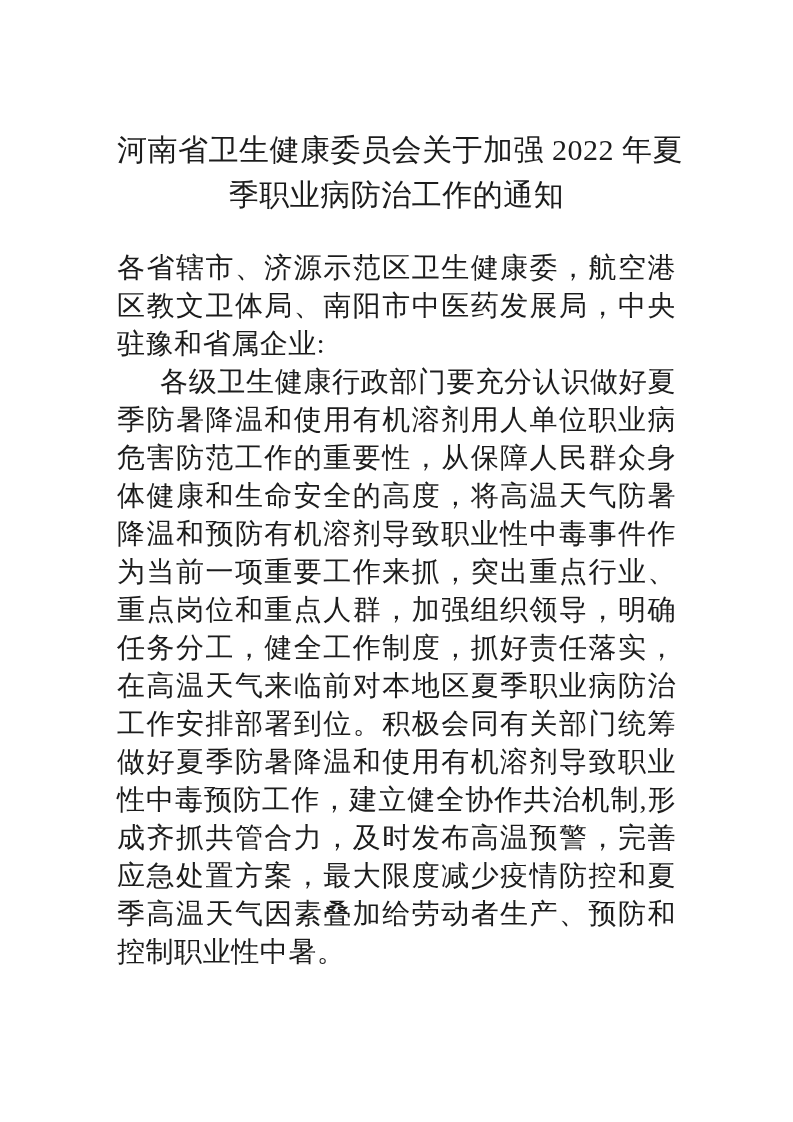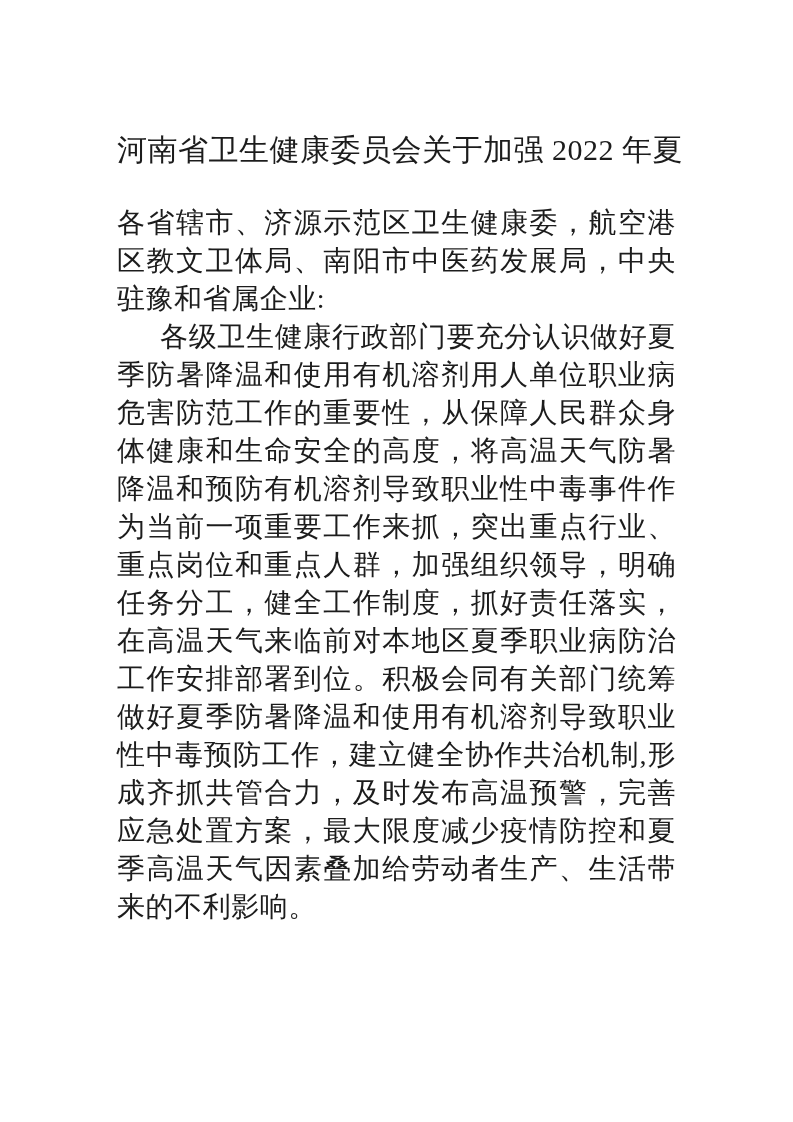--- a/index.html
+++ b/index.html
@@ -52,20 +52,21 @@
     text-indent: 43px;
     white-space: nowrap;
   }
 </style>
 </head>
 <body>
 
 <div class="page">
   <h1 class="title">
     <span class="title-line">河南省卫生健康委员会关于加强 2022 年夏</span>
+    <span class="title-line">季职业病防治工作的通知</span>
   </h1>
 
   <p class="para">各省辖市、济源示范区卫生健康委，航空港区教文卫体局、南阳市中医药发展局，中央驻豫和省属企业:</p>
 
 
 
-  <p class="para indent">各级卫生健康行政部门要充分认识做好夏季防暑降温和使用有机溶剂用人单位职业病危害防范工作的重要性，从保障人民群众身体健康和生命安全的高度，将高温天气防暑降温和预防有机溶剂导致职业性中毒事件作为当前一项重要工作来抓，突出重点行业、重点岗位和重点人群，加强组织领导，明确任务分工，健全工作制度，抓好责任落实，在高温天气来临前对本地区夏季职业病防治工作安排部署到位。积极会同有关部门统筹做好夏季防暑降温和使用有机溶剂导致职业性中毒预防工作，建立健全协作共治机制,形成齐抓共管合力，及时发布高温预警，完善应急处置方案，最大限度减少疫情防控和夏季高温天气因素叠加给劳动者生产、生活带来的不利影响。</p>
+  <p class="para indent">各级卫生健康行政部门要充分认识做好夏季防暑降温和使用有机溶剂用人单位职业病危害防范工作的重要性，从保障人民群众身体健康和生命安全的高度，将高温天气防暑降温和预防有机溶剂导致职业性中毒事件作为当前一项重要工作来抓，突出重点行业、重点岗位和重点人群，加强组织领导，明确任务分工，健全工作制度，抓好责任落实，在高温天气来临前对本地区夏季职业病防治工作安排部署到位。积极会同有关部门统筹做好夏季防暑降温和使用有机溶剂导致职业性中毒预防工作，建立健全协作共治机制,形成齐抓共管合力，及时发布高温预警，完善应急处置方案，最大限度减少疫情防控和夏季高温天气因素叠加给劳动者生产、预防和控制职业性中暑。</p>
 </div>
 
 </body></html>

